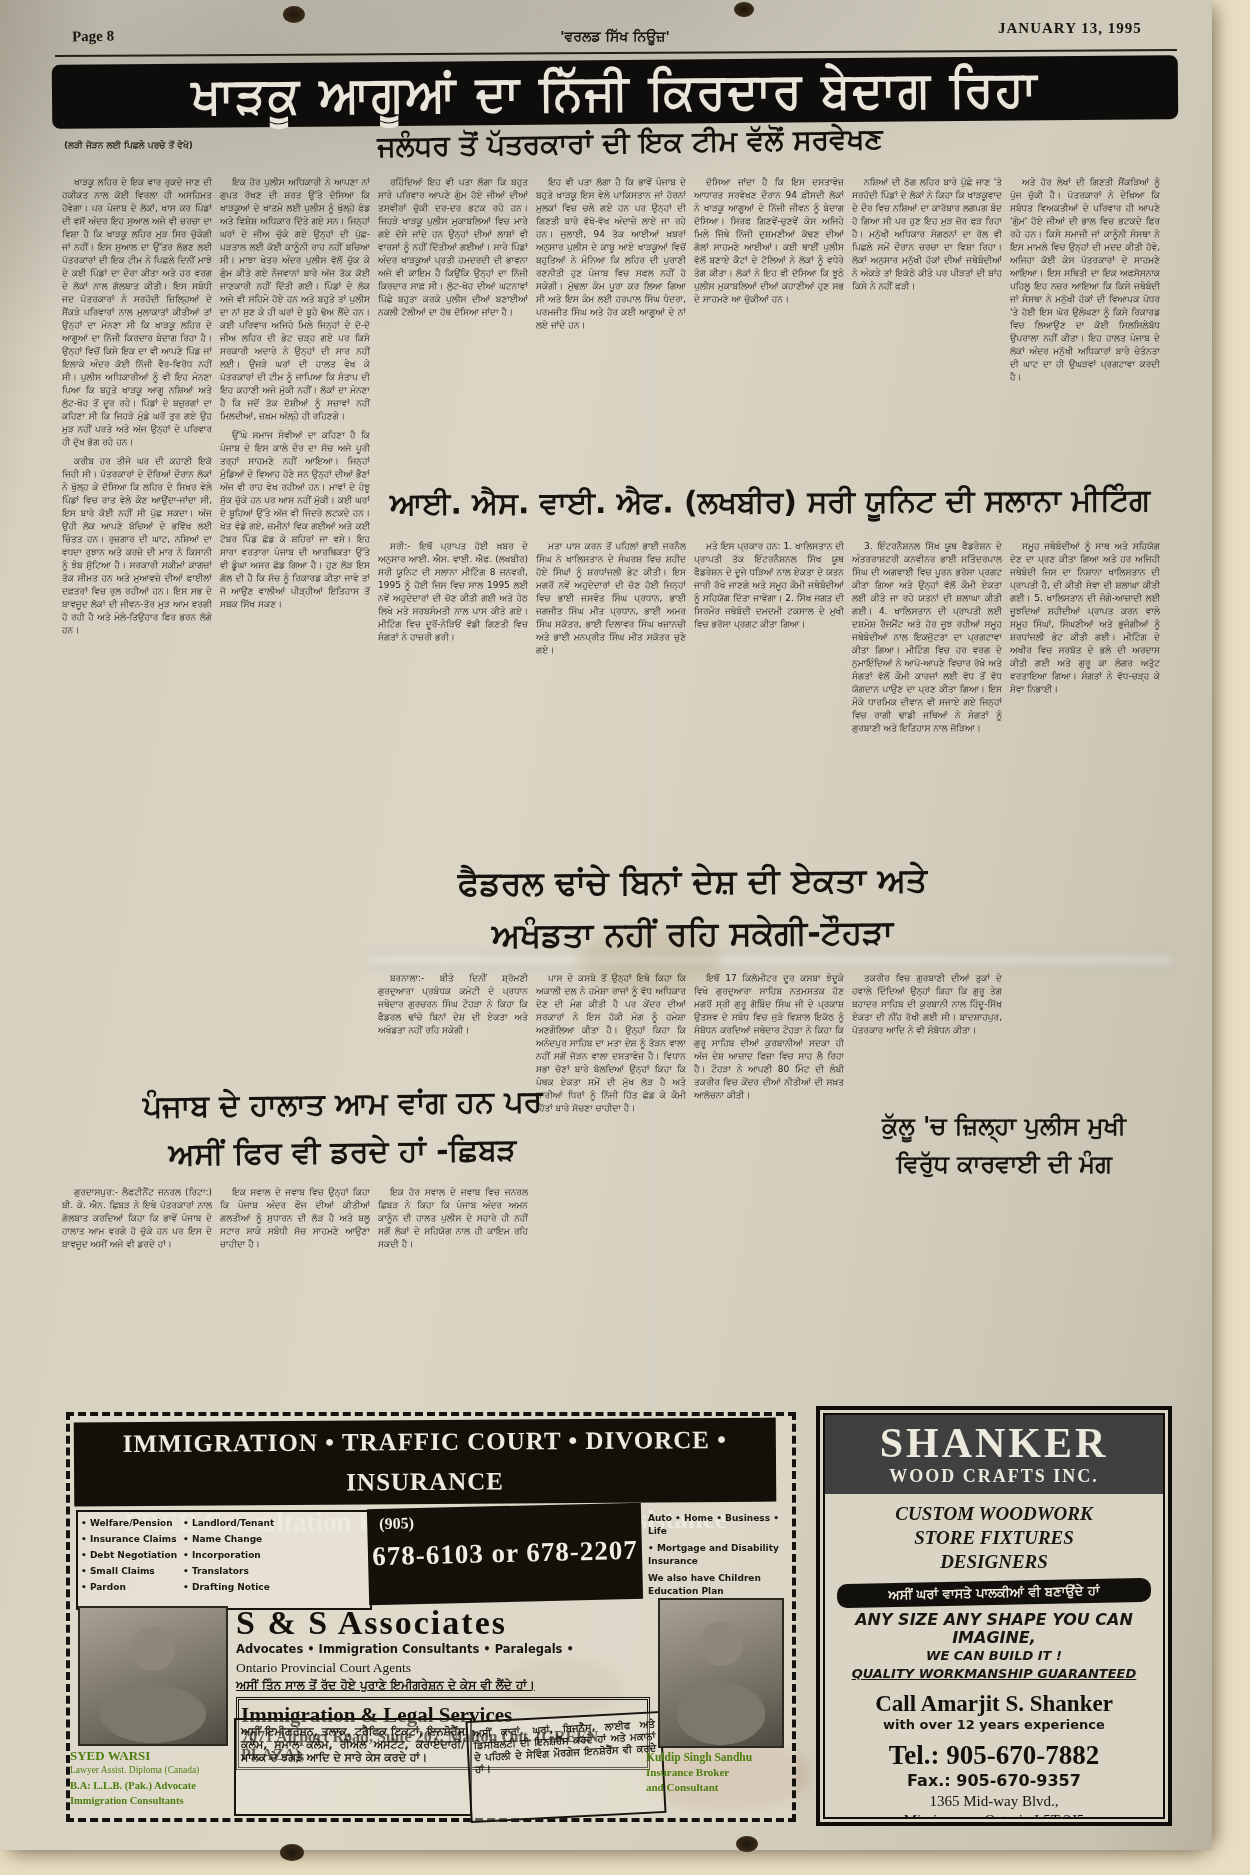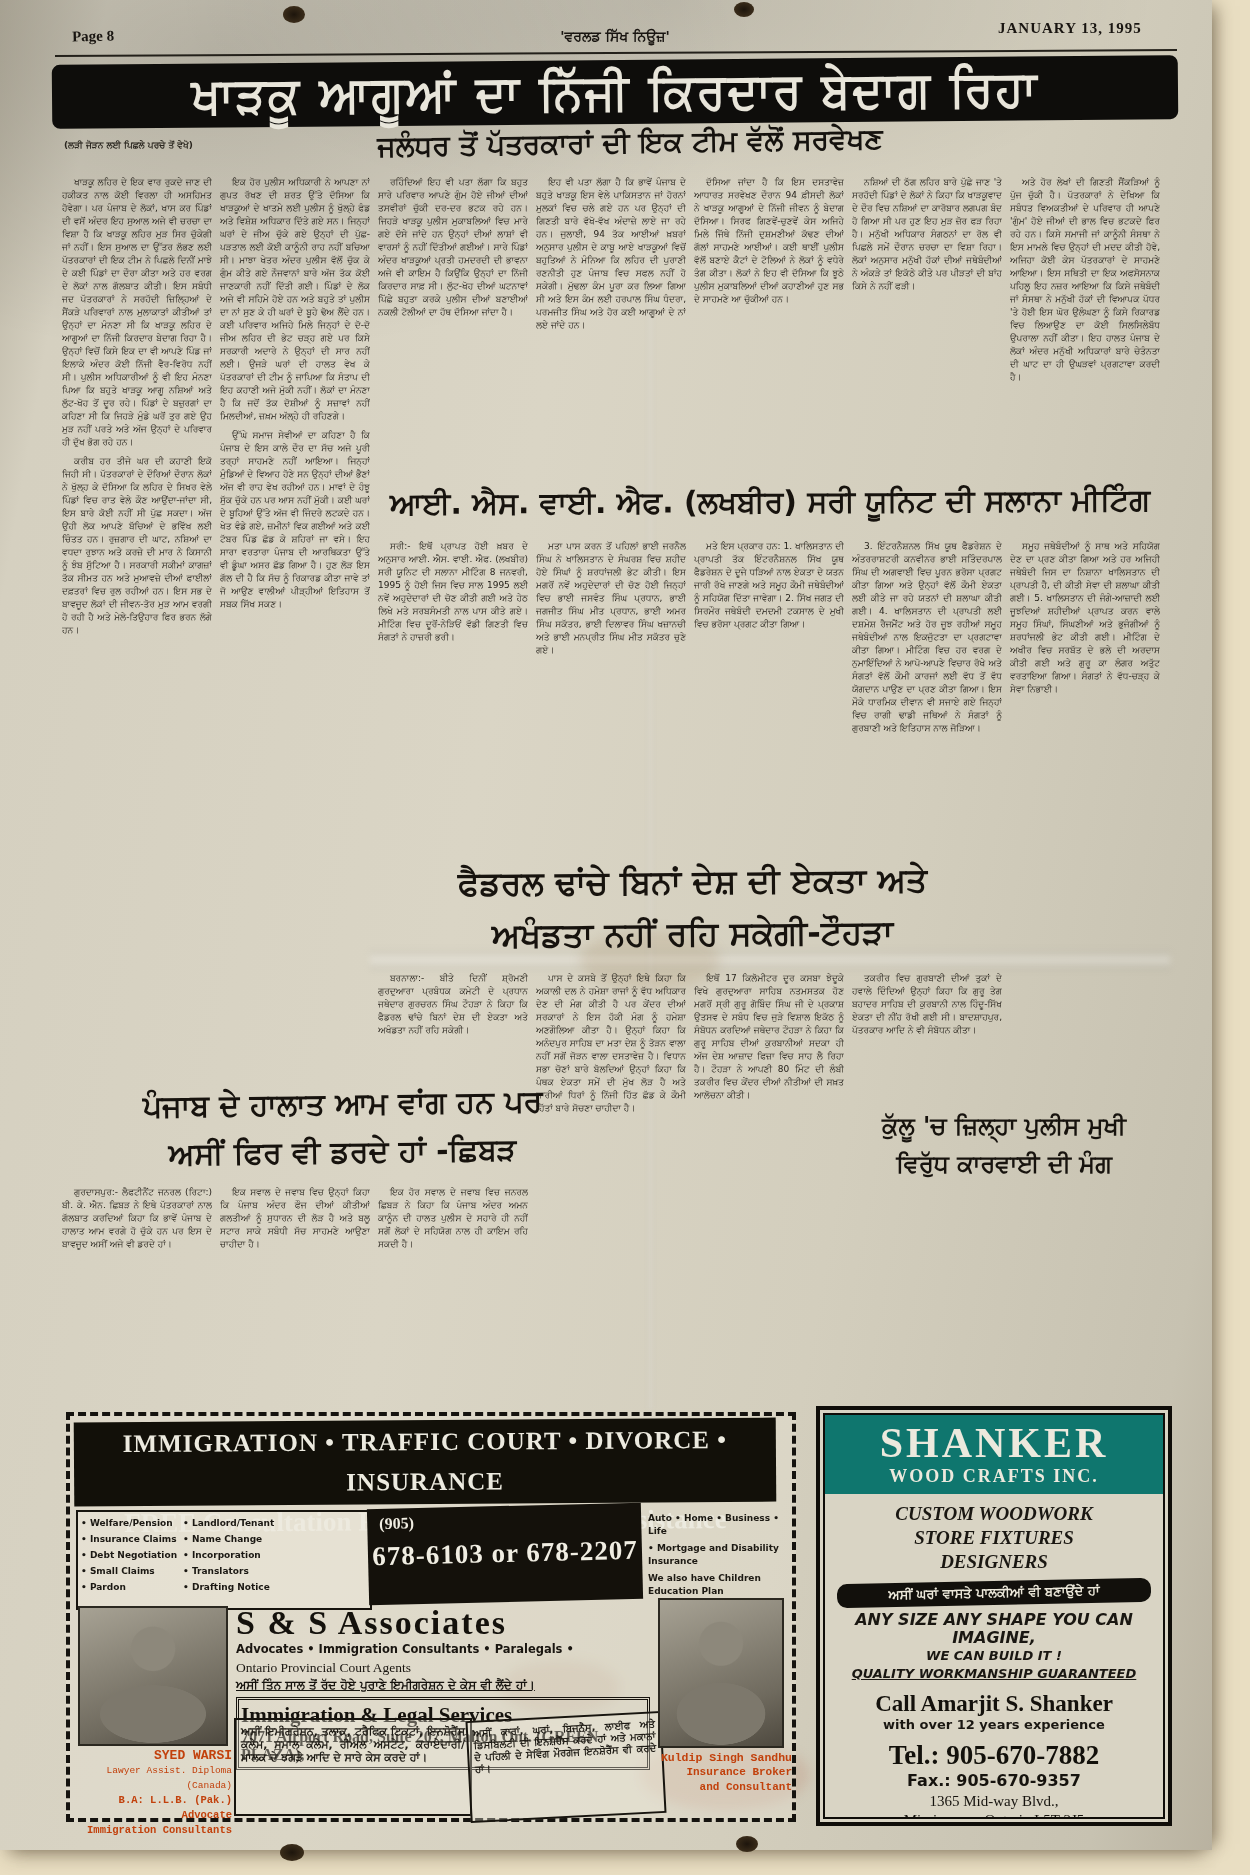--- a/index.html
+++ b/index.html
@@ -42,27 +42,27 @@
   .svc-box{border:2px solid #17140e;display:flex;gap:4px;padding:3px 2px;background:rgba(240,236,222,0.4);}
   .svc-box ul{list-style:none;margin:0;padding:0 1px;font-size:9px;font-weight:bold;color:#1b1813;line-height:16px;white-space:nowrap;}
   .svc-box li::before{content:"• ";}
   .phone-box{background:#14110b;color:#f0ede2;transform:rotate(-1.4deg);
       font-family:"Liberation Serif","DejaVu Serif",serif;}
   .ins-lines{font-size:9px;font-weight:bold;color:#1c1913;line-height:13px;}
   .photo{border:2px solid #2b2820;background:
       radial-gradient(circle at 50% 30%, #8d887b 0 18%, rgba(0,0,0,0) 19%),
       radial-gradient(ellipse 60% 35% at 50% 78%, #7d786c 0 60%, rgba(0,0,0,0) 61%),
       linear-gradient(160deg,#a7a294 0%,#6f6a5e 70%,#4e493f 100%);}
-  .cap{font-family:Liberation Mono, monospace;color:#c2410c;text-align:right;line-height:15px;}
+  .cap{font-family:Liberation Serif, serif;color:#4d7c0f;text-align:left;line-height:15px;}
   .serif{font-family:"Liberation Serif","DejaVu Serif",serif;}
   .pbox{border:2px solid #17140e;font-weight:bold;color:#1d1a14;text-align:justify;background:rgba(238,234,220,0.35);}
 
   .ad-shanker{border:4px solid #0f0d09;background:#d9d4c4;}
   .shanker-inner{border:2px solid #0f0d09;margin:3px;height:calc(100% - 10px);overflow:hidden;}
-  .shanker-head{background:#0f766e;color:#ece9dd;text-align:center;padding:5px 0 7px 0;}
+  .shanker-head{background:#404040;color:#ece9dd;text-align:center;padding:5px 0 7px 0;}
   .pill{background:#12100c;color:#ece8da;border-radius:10px;transform:rotate(-1.2deg);
         font-weight:bold;text-align:center;}
   .it{font-style:italic;font-weight:bold;color:#1a1712;text-align:center;}
 </style>
 </head>
 <body>
 
 <div id="canvas">
   <div class="paper"></div>
 

